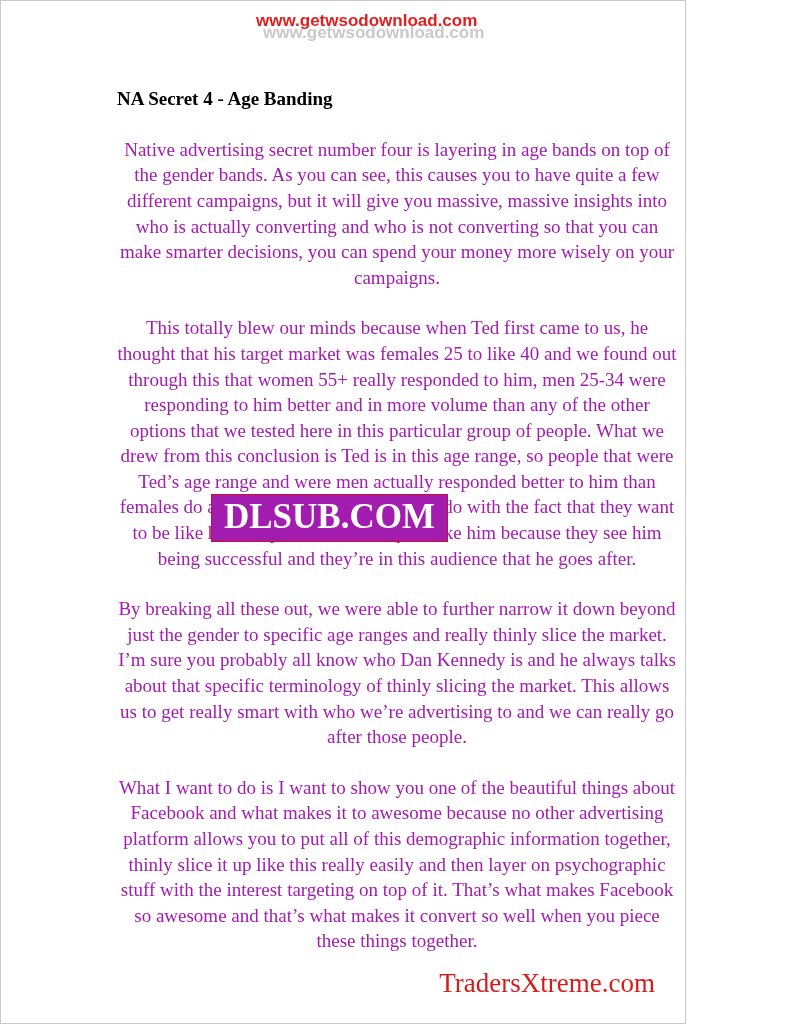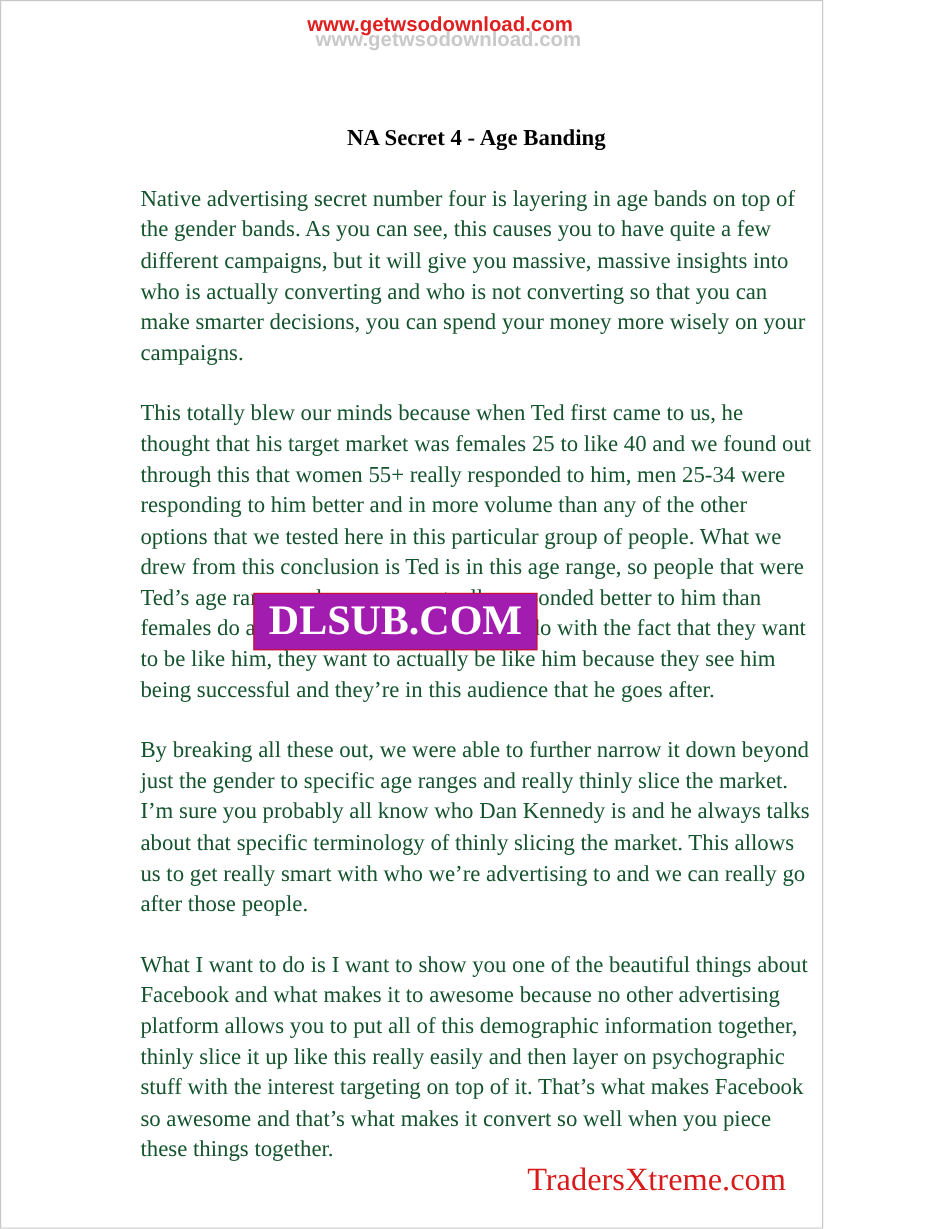--- a/index.html
+++ b/index.html
@@ -81,31 +81,30 @@
     position: absolute;
     top: 86px;
     left: 116px;
     width: 560px;
   }
   .doc-title {
     font-family: "Liberation Serif", serif;
     font-size: 19px;
     font-weight: bold;
     color: #000000;
-    margin: 17px 0 26px 0;
+    margin: 0 0 26px 0;
     line-height: 1.25;
-    text-align: center;
   }
   .doc p {
     font-family: "Liberation Serif", serif;
     font-size: 19px;
     line-height: 25.6px;
-    color: #14532d;
+    color: #a21caf;
     margin: 0 0 25px 0;
-    text-align: left;
+    text-align: center;
   }
   .doc p:last-child { margin-bottom: 14px; }
 </style>
 </head>
 <body>
 
 <div class="page">
 
   <div class="wm-top-left-ghost">www.getwsodownload.com</div>
   <div class="wm-top-left">www.getwsodownload.com</div>

